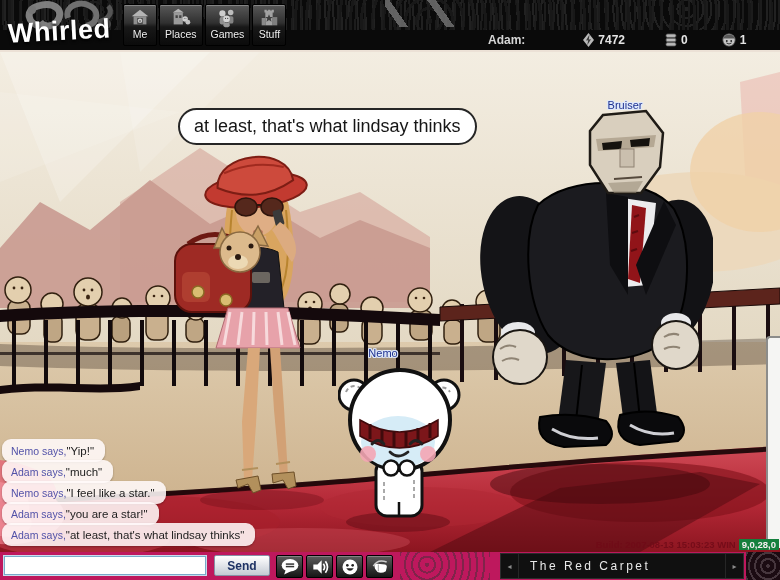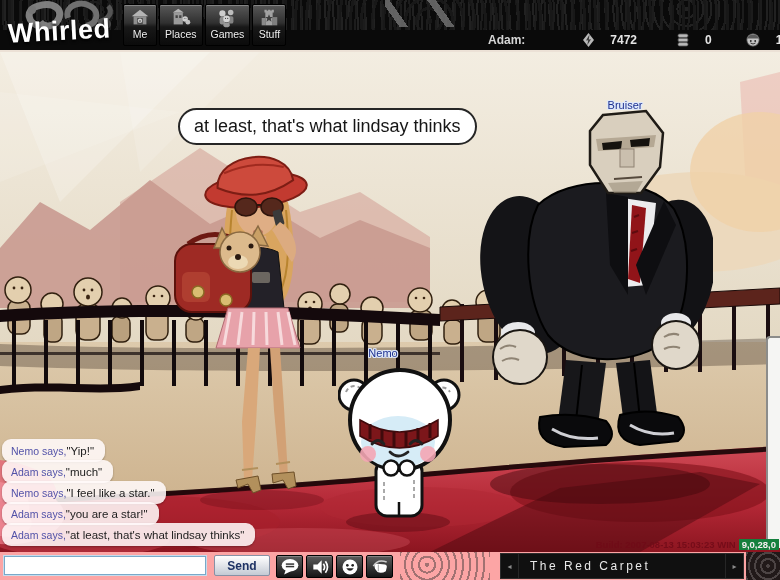--- a/index.html
+++ b/index.html
@@ -21,21 +21,21 @@
   .logo-text{position:absolute;left:4px;top:16px;font-size:27px;font-weight:bold;color:#fff;
      letter-spacing:.5px;transform:rotate(-3deg);text-shadow:0 2px 3px rgba(0,0,0,.9);}
   .nav{position:absolute;left:123px;top:4px;height:42px;display:flex;gap:2px;}
   .nav-btn{height:42px;min-width:34px;padding:2px 5px 1px 5px;display:flex;flex-direction:column;
      align-items:center;cursor:pointer;border:1px solid #000;border-radius:2px;
      background:linear-gradient(180deg,#585858 0%,#303030 45%,#181818 55%,#0b0b0b 100%);
      box-shadow:inset 0 1px 0 rgba(255,255,255,.28);}
   .nav-btn .lbl{font-size:10.5px;color:#eee;text-shadow:0 1px 1px #000;line-height:11px;}
   .stats{position:absolute;left:470px;top:30px;width:306px;height:20px;display:flex;align-items:center;}
   .stats .pname{font-size:12px;font-weight:bold;color:#d6d6d6;margin-left:18px;}
-  .stat-group{display:flex;align-items:center;gap:16px;font-size:12px;font-weight:bold;color:#e4e4e4;}
+  .stat-group{display:flex;align-items:center;gap:4px;font-size:12px;font-weight:bold;color:#e4e4e4;}
   .g-flow{margin-left:58px;} .g-coins{margin-left:40px;} .g-level{margin-left:34px;}
   .header-sep{position:absolute;left:0;top:50px;width:780px;height:2px;background:#ece1d6;}
 
   
   .scene{position:absolute;left:0;top:52px;width:780px;height:500px;overflow:hidden;background:#e9e2d2;}
   .scene svg.bg{position:absolute;left:0;top:0;}
   .avatar{position:absolute;cursor:pointer;}
   .avatar-name{position:absolute;font-size:11px;font-weight:normal;color:#1e3190;text-align:center;
      text-shadow:-1px 0 #dfe9fb,1px 0 #dfe9fb,0 -1px #dfe9fb,0 1px #dfe9fb,
                  -1px -1px #dfe9fb,1px 1px #dfe9fb,1px -1px #dfe9fb,-1px 1px #dfe9fb;}
@@ -45,21 +45,21 @@
   .chat-row{position:absolute;left:2px;background:rgba(255,249,249,.88);border-radius:9px;
      padding:2px 11px 3px 9px;white-space:nowrap;box-shadow:0 1px 2px rgba(0,0,0,.3);}
   .chat-row .spk{color:#5252a8;font-size:10.5px;}
   .chat-row .msg{color:#1c1c1c;font-size:11.5px;}
   .side-tab{position:absolute;right:0;top:284px;width:14px;height:212px;background:#f5f5f3;
      border-left:2px solid #8c8c8a;border-top:2px solid #8c8c8a;border-top-left-radius:4px;cursor:pointer;}
   .build{position:absolute;right:1px;top:487px;font-size:9.5px;font-weight:bold;color:rgba(112,10,24,.85);}
   .build .ver{background:#15803d;color:#f6eef0;padding:0 3px;margin-left:3px;}
 
   
-  .footer{position:absolute;left:0;top:552px;width:780px;height:28px;background:#fca5a5;}
+  .footer{position:absolute;left:0;top:552px;width:780px;height:28px;background:#be185d;}
   .chat-input{position:absolute;left:4px;top:4px;width:202px;height:19px;border:1px solid #79a9c9;
      box-shadow:0 0 0 1px #c7dcec;background:#fff;font-size:12px;padding:0 4px;outline:none;
      font-family:"Liberation Sans",sans-serif;}
   .send-btn{position:absolute;left:214px;top:3px;width:56px;height:21px;
      background:linear-gradient(180deg,#ffffff,#c4cad4);border:1px solid #8791a5;border-radius:2px;
      font-size:12px;font-weight:bold;color:#1e3264;cursor:pointer;font-family:"Liberation Sans",sans-serif;}
   .icon-row{position:absolute;left:276px;top:3px;display:flex;gap:3px;}
   .icon-btn{width:27px;height:23px;border:1px solid #000;border-radius:2px;cursor:pointer;padding:0;
      background:linear-gradient(180deg,#5c5c5c,#161616);display:flex;align-items:center;justify-content:center;
      box-shadow:inset 0 1px 0 rgba(255,255,255,.25);}

